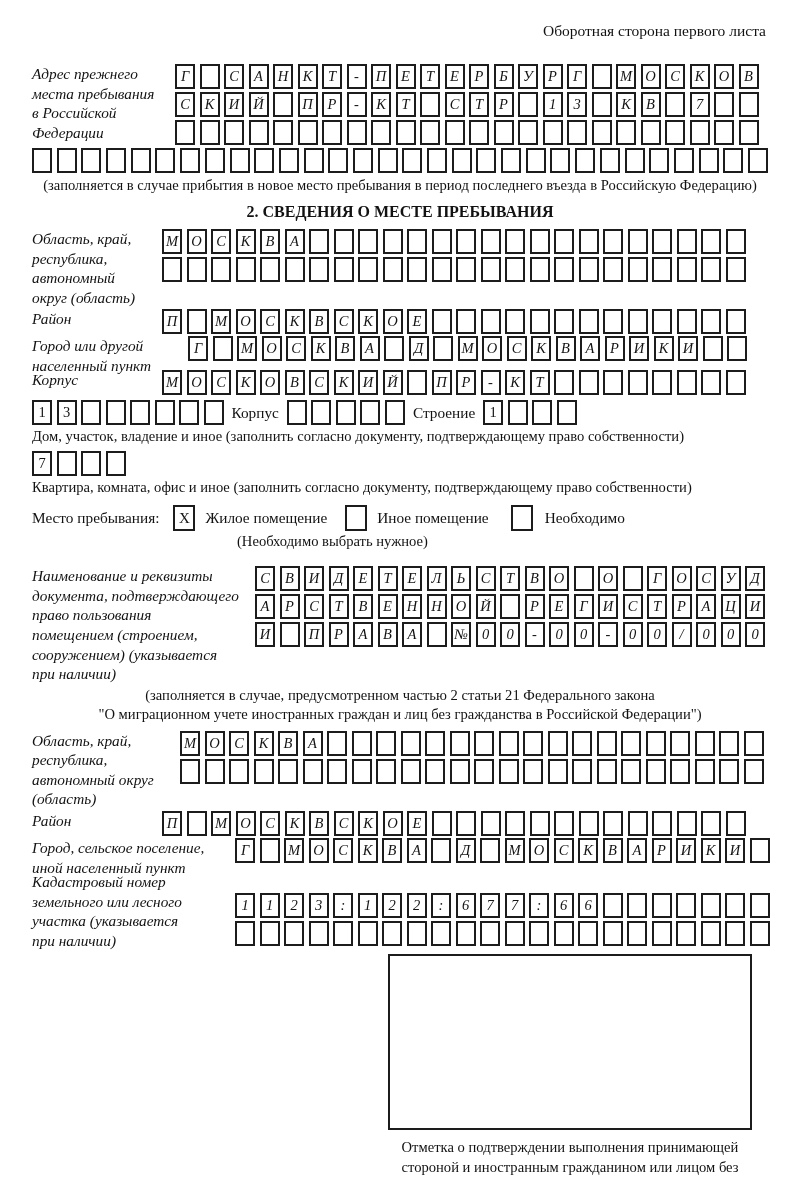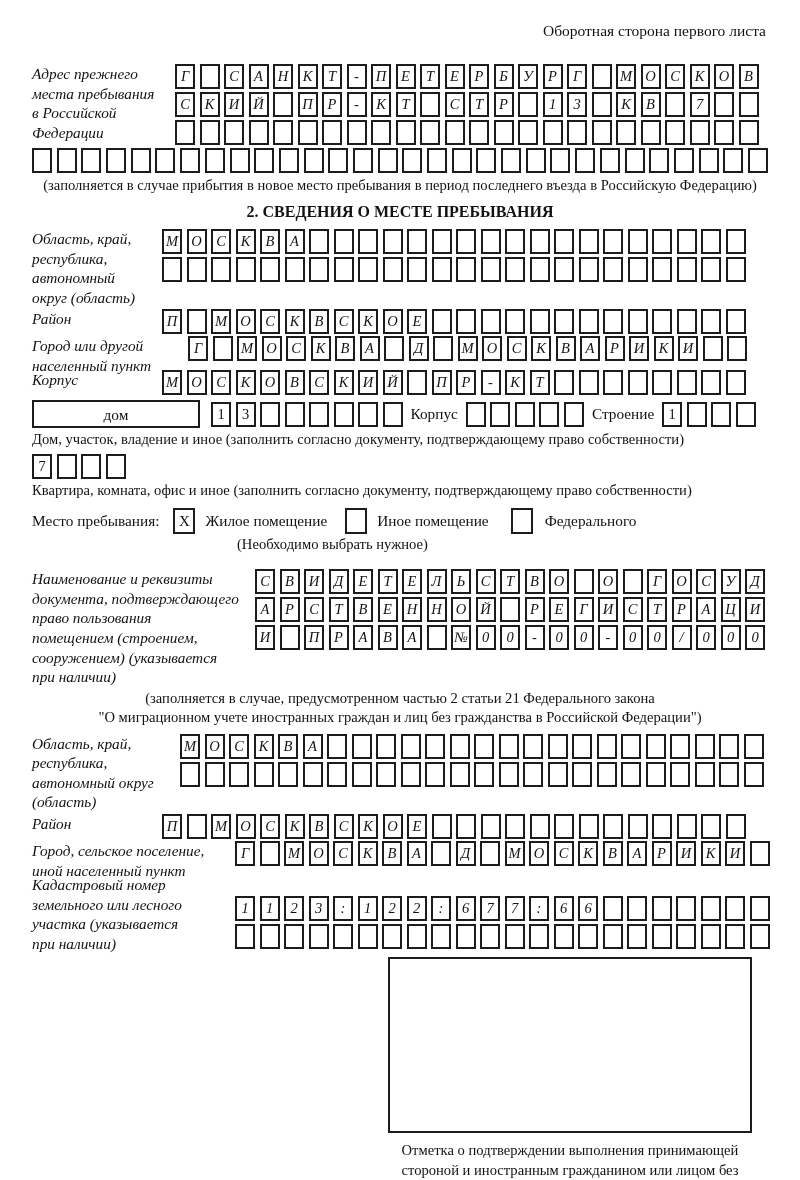--- a/index.html
+++ b/index.html
@@ -335,21 +335,20 @@
         <span class="cell"></span>
         <span class="cell"></span>
         <span class="cell"></span>
         <span class="cell"></span>
         <span class="cell"></span>
         <span class="cell"></span>
       </div>
   </div>
 
   <div class="inline-row">
-    <div class="field-box fb-dom">дом</div>
     <div class="cellrow">
         <span class="cell">1</span>
         <span class="cell">3</span>
         <span class="cell"></span>
         <span class="cell"></span>
         <span class="cell"></span>
         <span class="cell"></span>
         <span class="cell"></span>
         <span class="cell"></span>
       </div>
@@ -381,21 +380,21 @@
   </div>
   <div class="caption">Квартира, комната, офис и иное (заполнить согласно документу, подтверждающему право собственности)</div>
 
   <div class="stay-row">
     <span>Место пребывания:</span>
     <span class="cbox ml14">X</span>
     <span class="ml10">Жилое помещение</span>
     <span class="cbox ml18"></span>
     <span class="ml10">Иное помещение</span>
     <span class="cbox ml22"></span>
-    <span class="ml12">Федерального</span>
+    <span class="ml12">Необходимо</span>
   </div>
   <div class="choose-note">(Необходимо выбрать нужное)</div>
 
   <div class="frow doc-block">
     <div class="flabel w215">Наименование и реквизиты
 документа, подтверждающего
 право пользования
 помещением (строением,
 сооружением) (указывается
 при наличии)</div>

